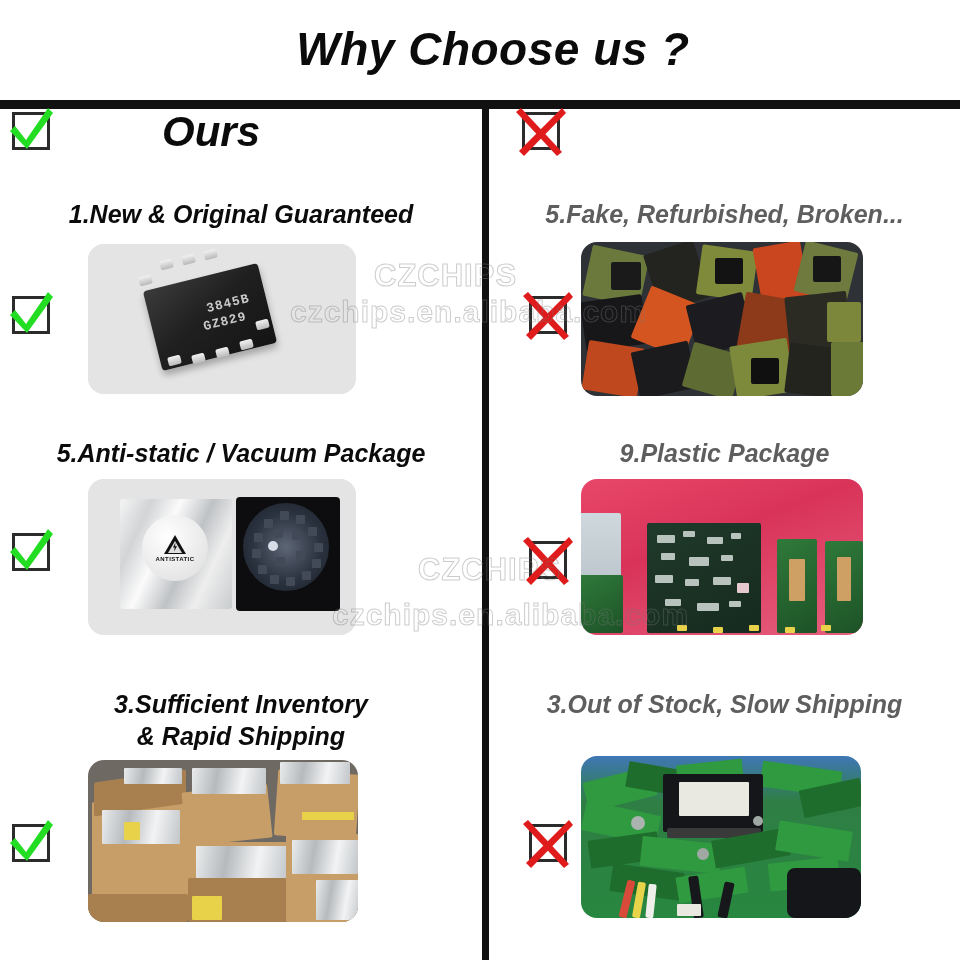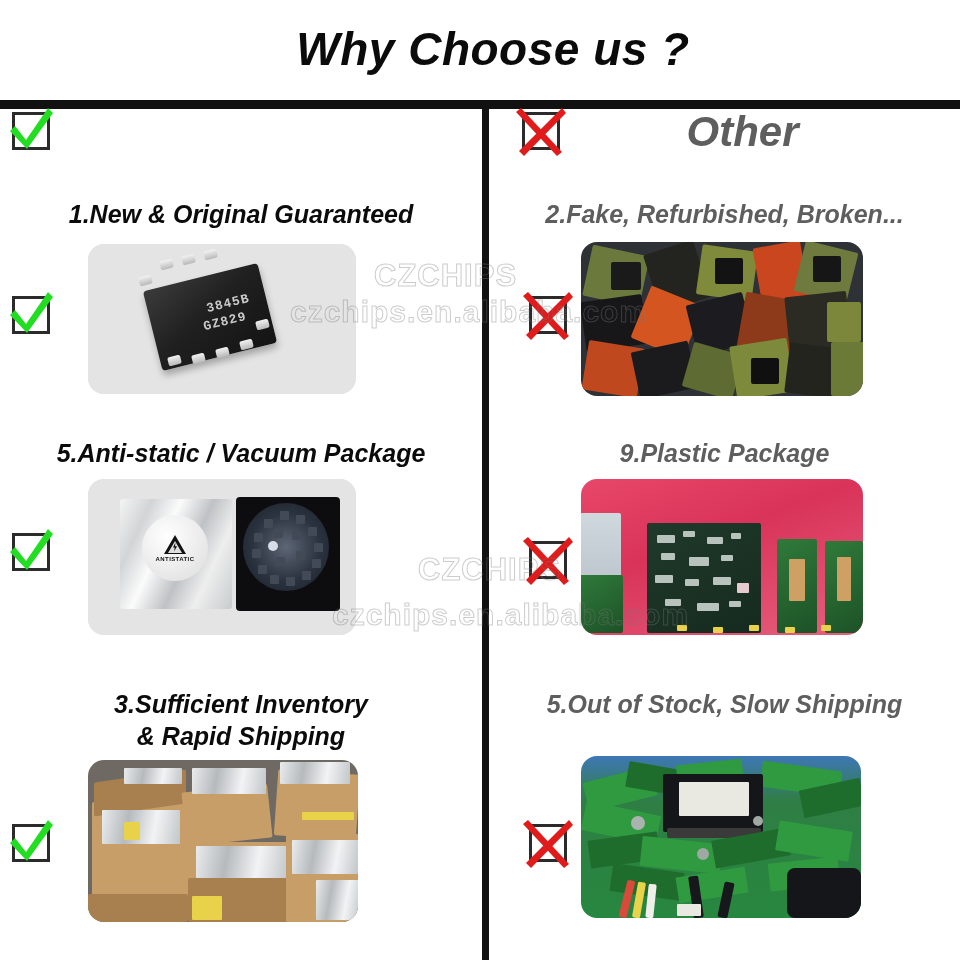--- a/index.html
+++ b/index.html
@@ -171,22 +171,22 @@
 </head>
 <body>
 
 <div class="page">
 
   <div class="title">Why Choose us ?</div>
 
   <div class="hrule"></div>
   <div class="vrule"></div>
 
-  <div class="col-head other">
-    <div class="htext">Other</div>
+  <div class="col-head ours">
+    <div class="htext">Ours</div>
   </div>
 
   <div class="mark" style="left:4px;top:104px;">
     <div class="box"></div>
     <svg viewBox="0 0 52 52" aria-hidden="true">
         <path d="M6 27 L11 22 L22 36 L44 4 L49 9 L23 45 Z" fill="#22dd22"></path>
       </svg>
   </div>
   <div class="mark" style="left:514px;top:104px;">
     <div class="box"></div>
@@ -222,21 +222,21 @@
 
         <div class="pin" style="left:80px;top:112px;"></div>
         <div class="pin" style="left:104px;top:110px;"></div>
         <div class="pin" style="left:128px;top:104px;"></div>
         <div class="pin" style="left:152px;top:96px;"></div>
         <div class="pin" style="left:168px;top:76px;"></div>
       </div>
     </div>
 
     <div class="cell right">
-      <div class="caption">2.Fake, Refurbished, Broken...</div>
+      <div class="caption">5.Fake, Refurbished, Broken...</div>
 
       <div class="mark" style="left:32px;top:90px;">
         <div class="box"></div>
         <svg viewBox="0 0 52 52">
           <path d="M7 4 L48 48 L43 52 L2 8 Z" fill="#e01b1b"></path>
           <path d="M48 4 L52 9 L10 52 L5 47 Z" fill="#e01b1b"></path>
         </svg>
       </div>
 
       <div class="card" style="left:92px;top:44px;width:282px;height:154px;">
@@ -390,21 +390,21 @@
         <div class="silver" style="left:204px;top:80px;width:66px;height:34px;"></div>
         <div class="ylw" style="left:214px;top:52px;width:52px;height:8px;"></div>
         <div class="silver" style="left:228px;top:120px;width:44px;height:40px;"></div>
         <div class="ylw" style="left:104px;top:136px;width:30px;height:24px;"></div>
         <div class="cboxd" style="left:0px;top:134px;width:100px;height:28px;"></div>
         <div class="silver" style="left:36px;top:8px;width:58px;height:16px;"></div>
       </div>
     </div>
 
     <div class="cell right">
-      <div class="caption">5.Out of Stock, Slow Shipping</div>
+      <div class="caption">3.Out of Stock, Slow Shipping</div>
 
       <div class="mark" style="left:32px;top:128px;">
         <div class="box"></div>
         <svg viewBox="0 0 52 52">
           <path d="M7 4 L48 48 L43 52 L2 8 Z" fill="#e01b1b"></path>
           <path d="M48 4 L52 9 L10 52 L5 47 Z" fill="#e01b1b"></path>
         </svg>
       </div>
 
       <div class="card" style="left:92px;top:68px;width:280px;height:162px;">

